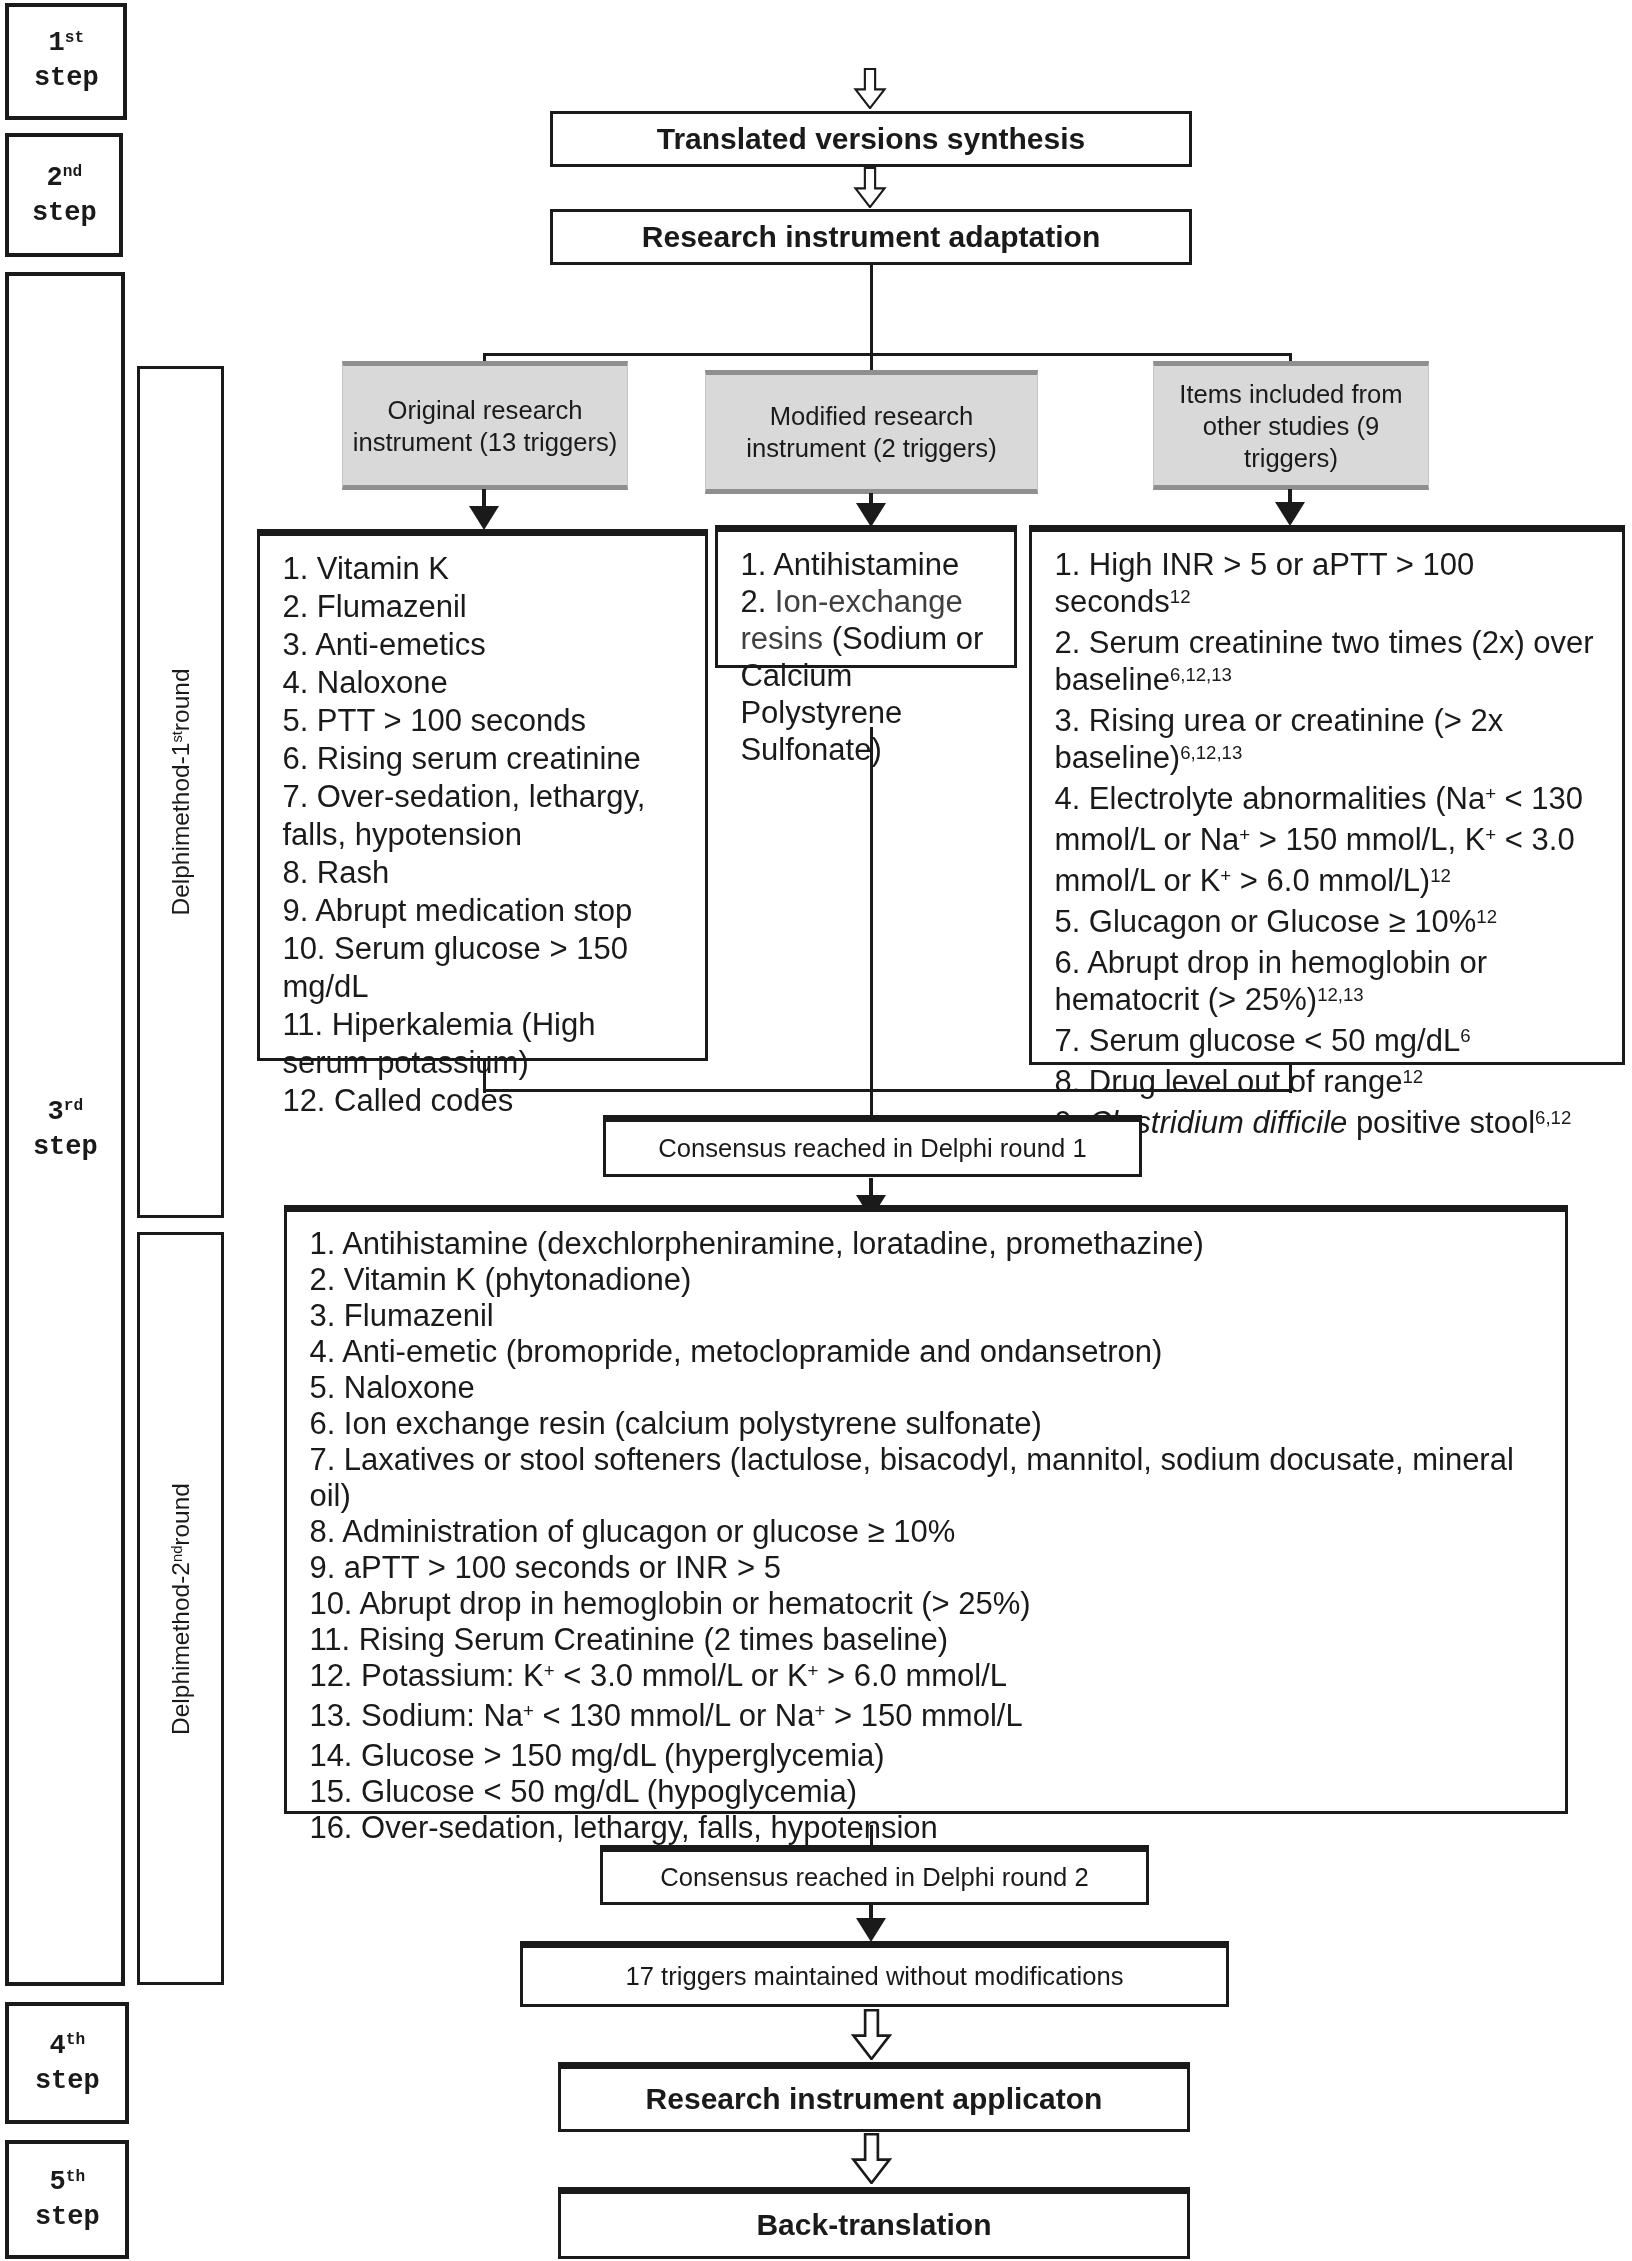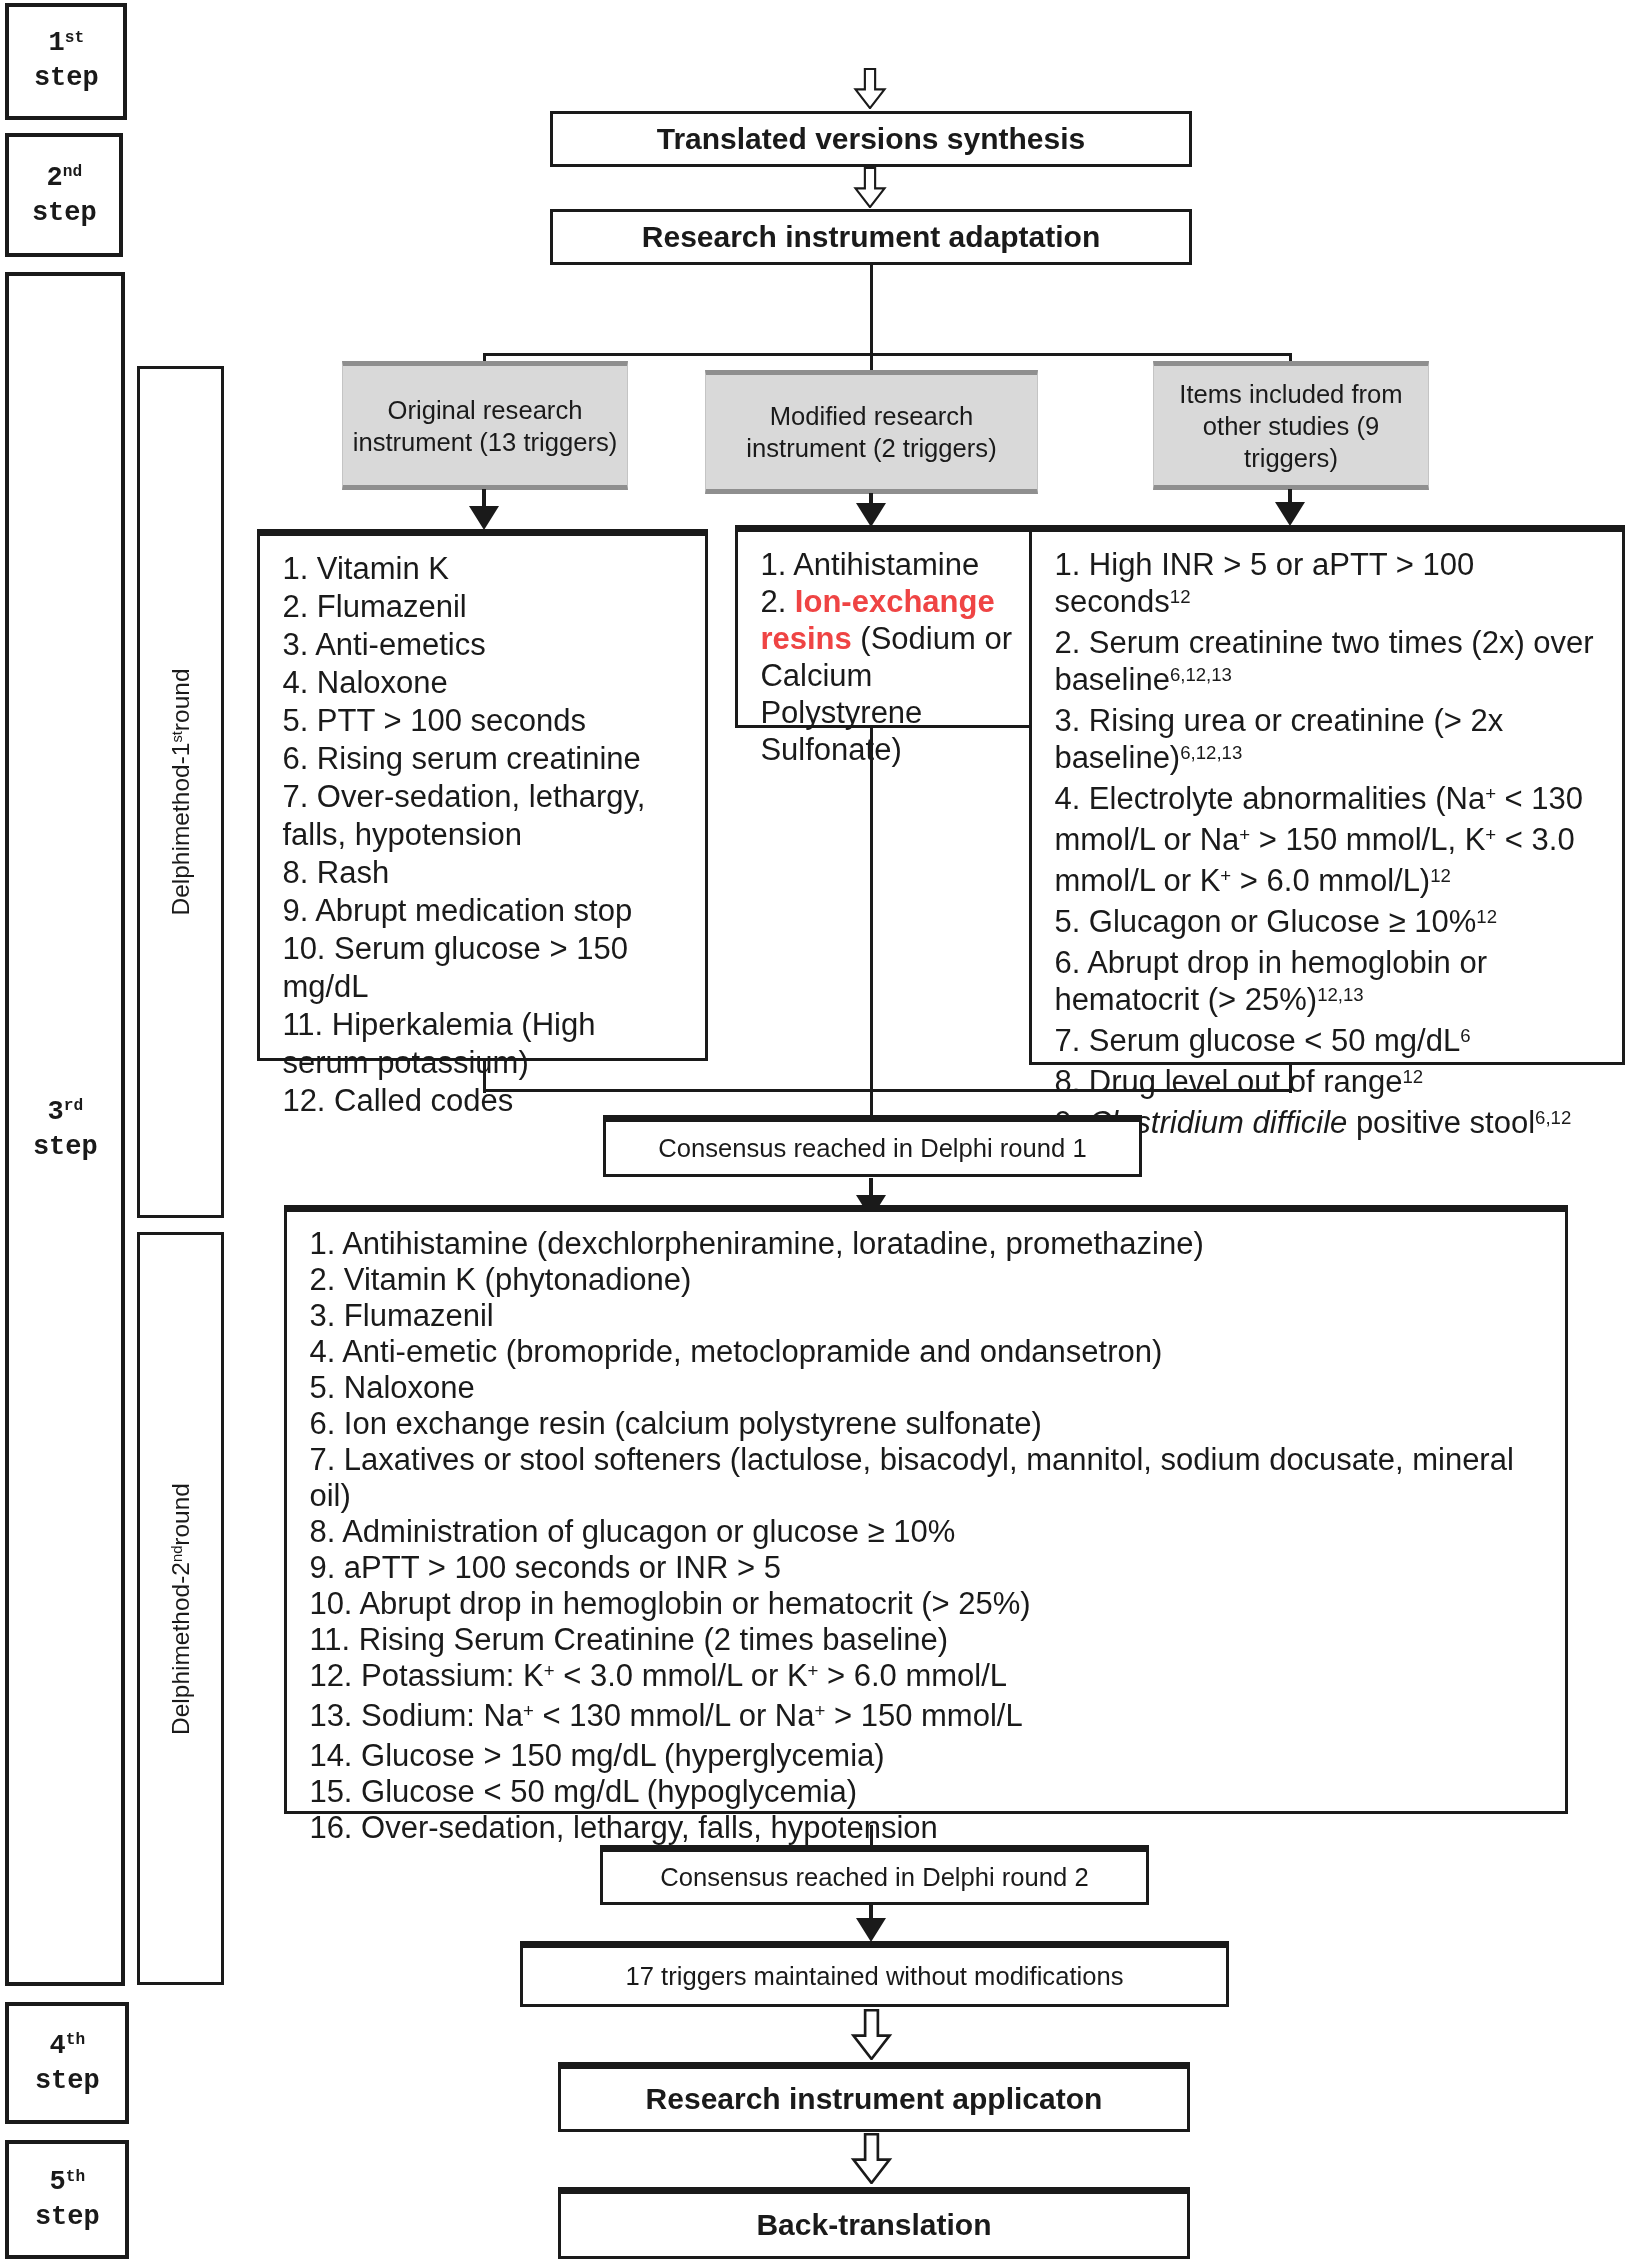--- a/index.html
+++ b/index.html
@@ -23,21 +23,21 @@
   .graybox{position:absolute;background:#d9d9d9;border-top:5.3px solid #8f8f8f;border-bottom:5.3px solid #8f8f8f;border-left:1.1px solid #c4c4c4;border-right:1.1px solid #c4c4c4;box-sizing:border-box;display:flex;align-items:center;justify-content:center;}
   .gray-label{font-size:25.6px;line-height:32px;text-align:center;padding:0 9.6px;}
   .list{padding:14px 18px 9.6px 22.4px;font-size:31px;}
   .lh71 .li{line-height:38px;}
   .lh70 .li{line-height:37px;}
   .lh69 .li{line-height:37px;}
   .lh68 .li{line-height:36px;}
   .vbox{display:flex;align-items:center;justify-content:center;}
   .vlabel{transform:rotate(-90deg);white-space:nowrap;font-size:24.5px;}
   sup{font-size:60%;vertical-align:baseline;position:relative;top:-0.5em;}
-  .dim{color:#ef4444;font-weight:bold;}
+  .dim{color:#404040;}
   .line{position:absolute;background:#1a1a1a;}
   .sarrow{position:absolute;width:32px;display:flex;flex-direction:column;align-items:center;box-sizing:border-box;}
   .sstem{width:3.2px;background:#1a1a1a;flex:1;}
   .shead{width:0;height:0;border-left:15.5px solid transparent;border-right:15.5px solid transparent;border-top:24.5px solid #1a1a1a;}
   .harrow{position:absolute;}
 
   
   #step1{left:5.3px;top:2.7px;width:122px;height:117px;}
   #step2{left:5.3px;top:133px;width:118px;height:124px;}
   #step3{left:5.3px;top:272px;width:120px;height:1714px;}
@@ -66,21 +66,21 @@
   #gray1{left:342px;top:361px;width:286px;height:129px;}
   #gray2{left:705px;top:370px;width:333px;height:124px;}
   #gray3{left:1153px;top:361px;width:276px;height:129px;}
 
   #sa1{left:468px;top:489px;height:41px;}
   #sa2{left:855px;top:493px;height:34px;}
   #sa3{left:1274px;top:489px;height:37px;}
 
   
   #list1{left:257px;top:529px;width:451px;height:532px;}
-  #list2{left:715px;top:525px;width:302px;height:203px;margin-left:20px;}
+  #list2{left:715px;top:525px;width:302px;height:143px;}
   #list3{left:1029px;top:525px;width:596px;height:540px;}
 
   
   #stem-l1{left:483px;top:1061px;width:3.2px;height:32px;}
   #stem-l3{left:1289px;top:1065px;width:3.2px;height:28px;}
   #junction{left:483px;top:1089px;width:809px;height:3.2px;}
   #stem-mid{left:870px;top:727px;width:3.2px;height:388px;}
 
   #consensus1{left:603px;top:1115px;width:539px;height:62px;}
   #sa4{left:855px;top:1178px;height:41px;}

